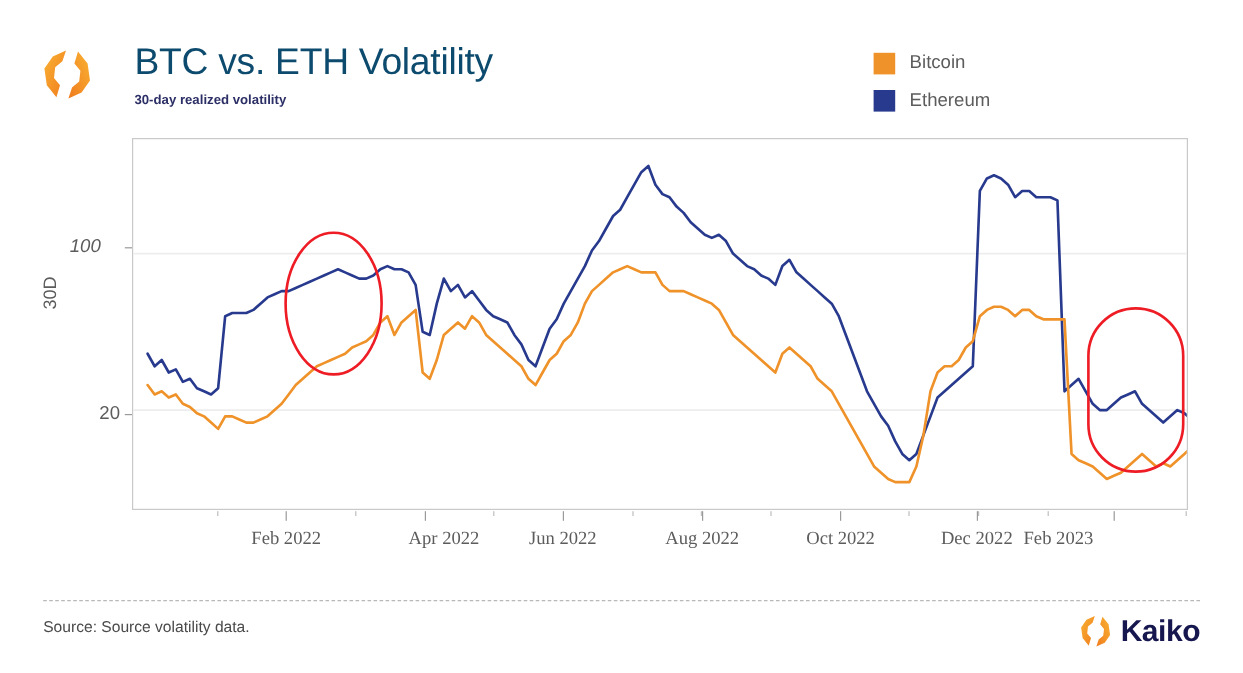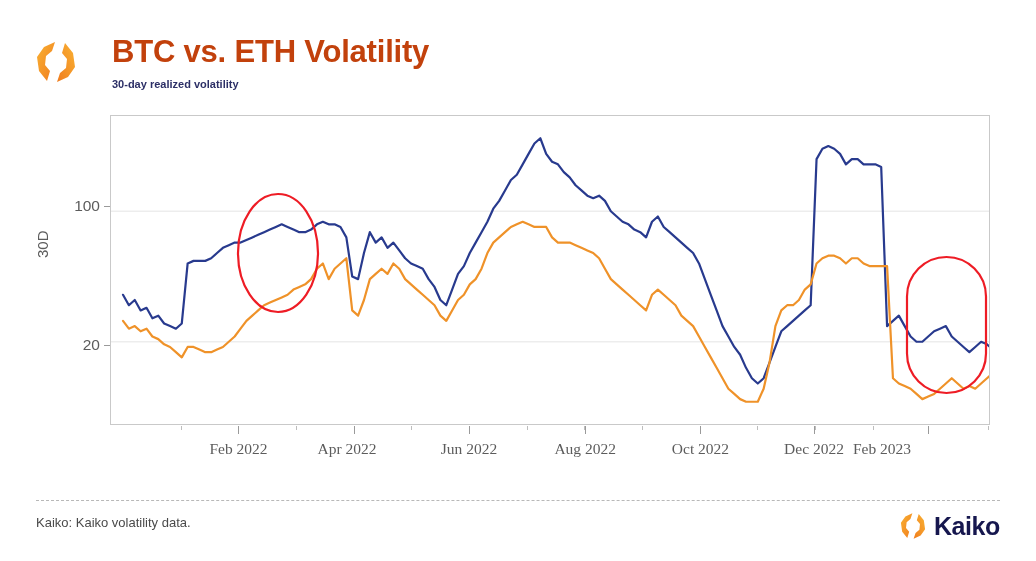--- a/index.html
+++ b/index.html
@@ -27,22 +27,22 @@
     position: absolute;
     left: 36px; top: 40px;
     width: 40px; height: 44px;
   }
   #title-block {
     position: absolute;
     left: 112px; top: 34px;
   }
   #chart-title {
     font-size: 31px;
-    font-weight: bold;
-    color: #c2410c;
+    font-weight: normal;
+    color: #0c4a6e;
     letter-spacing: -0.2px;
     line-height: 36px;
     margin: 0;
     white-space: nowrap;
   }
   #chart-subtitle {
     font-size: 11px;
     font-weight: bold;
     color: #2c2f66;
     line-height: 22px;
@@ -197,25 +197,35 @@
       <path d="M19 2 L8 7 L1 17 L3 31 L11 41 L14 31 L9 25 L10 16 L16 11 Z" fill="url(#gradLeft)"></path>
       <path d="M21 42 L32 37 L39 27 L37 13 L29 3 L26 13 L31 19 L30 28 L24 33 Z" fill="url(#gradRight)"></path>
     </svg>
   </div>
 
   <div id="title-block">
     <div id="chart-title">BTC vs. ETH Volatility</div>
     <div id="chart-subtitle">30-day realized volatility</div>
   </div>
 
+  <div id="legend">
+    <div class="legend-row">
+      <span class="legend-swatch" style="background:#ef9229"></span>
+      <span class="legend-label">Bitcoin</span>
+    </div>
+    <div class="legend-row">
+      <span class="legend-swatch" style="background:#283a8e"></span>
+      <span class="legend-label">Ethereum</span>
+    </div>
+  </div>
 </div>
 
 <div id="y-axis-title">30D</div>
 
-<div class="y-tick-label" style="left:56px; top:197px;">100</div>
+<div class="y-tick-label" style="left:40px; top:197px;font-style:italic;">100</div>
 <div class="y-tick-mark" style="left:104px; top:206px;"></div>
 
 <div class="y-tick-label" style="left:56px; top:336px;">20</div>
 <div class="y-tick-mark" style="left:104px; top:345px;"></div>
 
 <div id="chart-area">
   <svg id="plot-svg" viewBox="0 0 878 308" preserveAspectRatio="none">
     <g id="gridlines">
         <line x1="0" x2="878" y1="225.73913043478262" y2="225.73913043478262" stroke="#ededed" stroke-width="1.5"></line>
         <line x1="0" x2="878" y1="95.30434782608697" y2="95.30434782608697" stroke="#ededed" stroke-width="1.5"></line>
@@ -245,30 +255,30 @@
     <div class="x-tick-minor" style="left: 416.68px;"></div>
     <div class="x-tick-minor" style="left: 474.32px;"></div>
     <div class="x-tick-minor" style="left: 531.96px;"></div>
     <div class="x-tick-minor" style="left: 647.24px;"></div>
     <div class="x-tick-minor" style="left: 704.88px;"></div>
     <div class="x-tick-minor" style="left: 762.52px;"></div>
     <div class="x-tick-minor" style="left: 877.8px;"></div>
   </div>
 <div id="x-labels">
     <div class="x-tick-label" style="left: 238.48px;">Feb 2022</div>
-    <div class="x-tick-label" style="left: 347px;">Apr 2022</div>
+    <div class="x-tick-label" style="left: 370px;">Apr 2022</div>
     <div class="x-tick-label" style="left: 469.04px;">Jun 2022</div>
     <div class="x-tick-label" style="left: 585.2px;">Aug 2022</div>
     <div class="x-tick-label" style="left: 700.48px;">Oct 2022</div>
     <div class="x-tick-label" style="left: 814px;">Dec 2022</div>
     <div class="x-tick-label" style="left: 882px;">Feb 2023</div>
   </div>
 
 <div id="footer-rule"></div>
-<div id="source-note">Kaiko: Kaiko volatility data.</div>
+<div id="source-note">Source: Source volatility data.</div>
 <div id="footer-logo">
   <span id="footer-logo-mark">
     <svg viewBox="0 0 40 44" width="26" height="28" aria-hidden="true">
       <path d="M19 2 L8 7 L1 17 L3 31 L11 41 L14 31 L9 25 L10 16 L16 11 Z" fill="url(#gradLeft)"></path>
       <path d="M21 42 L32 37 L39 27 L37 13 L29 3 L26 13 L31 19 L30 28 L24 33 Z" fill="url(#gradRight)"></path>
     </svg>
   </span>
   <span id="footer-logo-text">Kaiko</span>
 </div>
 

